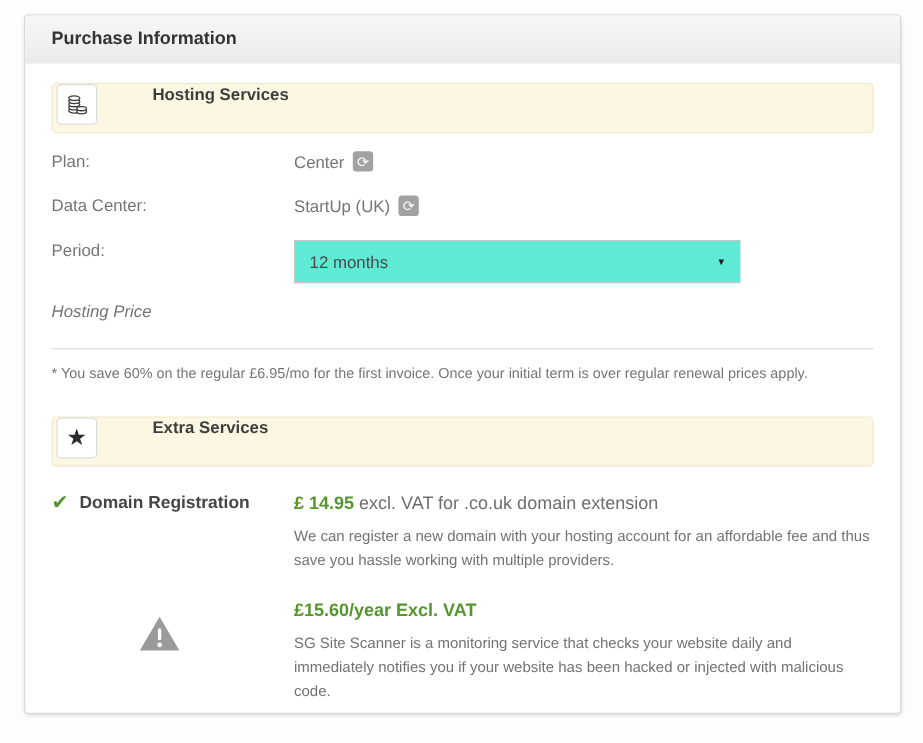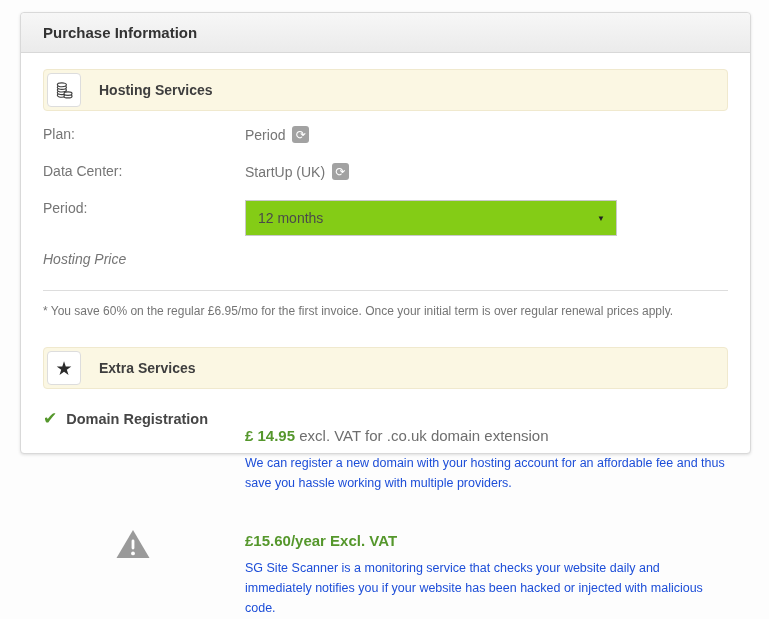--- a/index.html
+++ b/index.html
@@ -1,44 +1,44 @@
 <!DOCTYPE html>
 <html><head>
 <meta charset="utf-8">
 <style>
   * { margin:0; padding:0; box-sizing:border-box; }
   html,body { width:769px; height:619px; background:#fdfdfd; overflow:hidden;
     font-family:"Liberation Sans","DejaVu Sans",sans-serif; }
 
-  .card { position:absolute; left:20px; top:12px; width:731px; height:442px;
+  .card { position:absolute; left:20px; top:12px; width:731px; height:583px;
     background:#fff; border:1px solid #d9d9d9; border-radius:4px;
     box-shadow:0 1px 3px rgba(0,0,0,.12); }
 
   .card-header { height:40px; line-height:40px; padding:0 22px;
     background:linear-gradient(#f7f7f7,#ebebeb); border-bottom:1px solid #d8d8d8;
     border-radius:4px 4px 0 0; font-size:15px; font-weight:bold; color:#333; }
 
   .card-body { padding:16px 22px 18px 22px; }
 
-  .section-bar { height:42px; display:flex; align-items:center;
-    background:#fbf7e3; border:1px solid #f0e9ce; border-radius:4px; padding:0 3px; }
+  .section-bar { height:42px; display:flex; 
+    background:#fbf7e3; border:1px solid #f0e9ce; border-radius:4px; padding:0 3px;gap:28px; }
   .icon-box { width:34px; height:34px; background:#fff; border:1px solid #ddd;
     border-radius:4px; display:flex; align-items:center; justify-content:center; flex:0 0 34px; }
   .bar-title { margin-left:18px; font-weight:bold; color:#3e3e3e; font-size:14px; }
   .star-glyph { font-size:19px; color:#2b2b2b; line-height:1; }
 
   .info-row { display:flex; align-items:flex-start; margin:15px 0; min-height:22px; }
   .info-label { width:202px; flex:0 0 202px; font-size:14px; color:#757575; }
   .info-value { font-size:14px; color:#757575; display:flex; align-items:center; gap:7px; }
 
   .chip { width:17px; height:17px; background:#a2a2a2; border-radius:3px; color:#fff;
     font-size:12px; line-height:1; display:inline-flex; align-items:center;
     justify-content:center; cursor:pointer; }
 
-  .select-box { width:372px; height:36px; background:#84cc16; border:1px solid #c9c9c9;
+  .select-box { width:372px; height:36px; background:#5eead4; border:1px solid #c9c9c9;
     display:flex; align-items:center; padding:0 12px; font-size:14px; color:#4a4a4a;
     position:relative; cursor:pointer; }
   .select-arrow { position:absolute; right:11px; top:50%; transform:translateY(-50%);
     font-size:8px; color:#222; }
 
   .price-line { font-size:14.5px; }
   .green { color:#55972c; font-weight:bold; }
   .price-note { color:#6e6e6e; font-weight:normal; }
 
   .divider { border:none; border-top:1px solid #ddd; margin:17px 0 0 0; }
@@ -52,23 +52,23 @@
   .checkbox { width:13px; height:13px; border:1px solid #b3b3b3; border-radius:2px;
     background:#fdfdfd; flex:0 0 13px; cursor:pointer; }
   .service-icon-wrap { display:flex; justify-content:center; width:180px; margin-top:13px; }
 
   .globe { width:38px; height:38px; border-radius:50%; background:#9c9c9c; position:relative; }
   .globe-band { position:absolute; left:-3px; right:-3px; top:12px; height:13px; background:#fff; }
   .globe-text { position:absolute; width:100%; text-align:center; top:12px; height:13px;
     line-height:13px; font-size:11px; font-weight:bold; color:#8a8a8a; letter-spacing:.5px; }
 
   .service-right { flex:1; padding-top:1px; }
-  .svc-price { font-size:15px;margin-top:16px; }
+  .svc-price { font-size:15px; }
   .svc-suffix { color:#6e6e6e; font-size:15px; }
-  .svc-desc { font-size:12.5px; color:#1d4ed8; line-height:1.62; margin-top:9px; max-width:487px; }
+  .svc-desc { font-size:12.5px; color:#737373; line-height:1.62; margin-top:9px; max-width:487px; }
 </style>
 </head>
 <body>
 
 <div class="card">
 
   <div class="card-header">Purchase Information</div>
 
   <div class="card-body">
 
@@ -83,21 +83,21 @@
           <ellipse cx="16" cy="18.5" rx="4.6" ry="2" fill="#fff"></ellipse>
           <ellipse cx="16" cy="15.5" rx="4.6" ry="2" fill="#fff"></ellipse>
         </svg>
       </div>
       <span class="bar-title">Hosting Services</span>
     </div>
 
     <div class="info-row">
       <span class="info-label">Plan:</span>
       <span class="info-value">
-        <span>Period</span>
+        <span>Center</span>
         <span class="chip">⟳</span>
       </span>
     </div>
 
     <div class="info-row">
       <span class="info-label">Data Center:</span>
       <span class="info-value">
         <span>StartUp (UK)</span>
         <span class="chip">⟳</span>
       </span>

